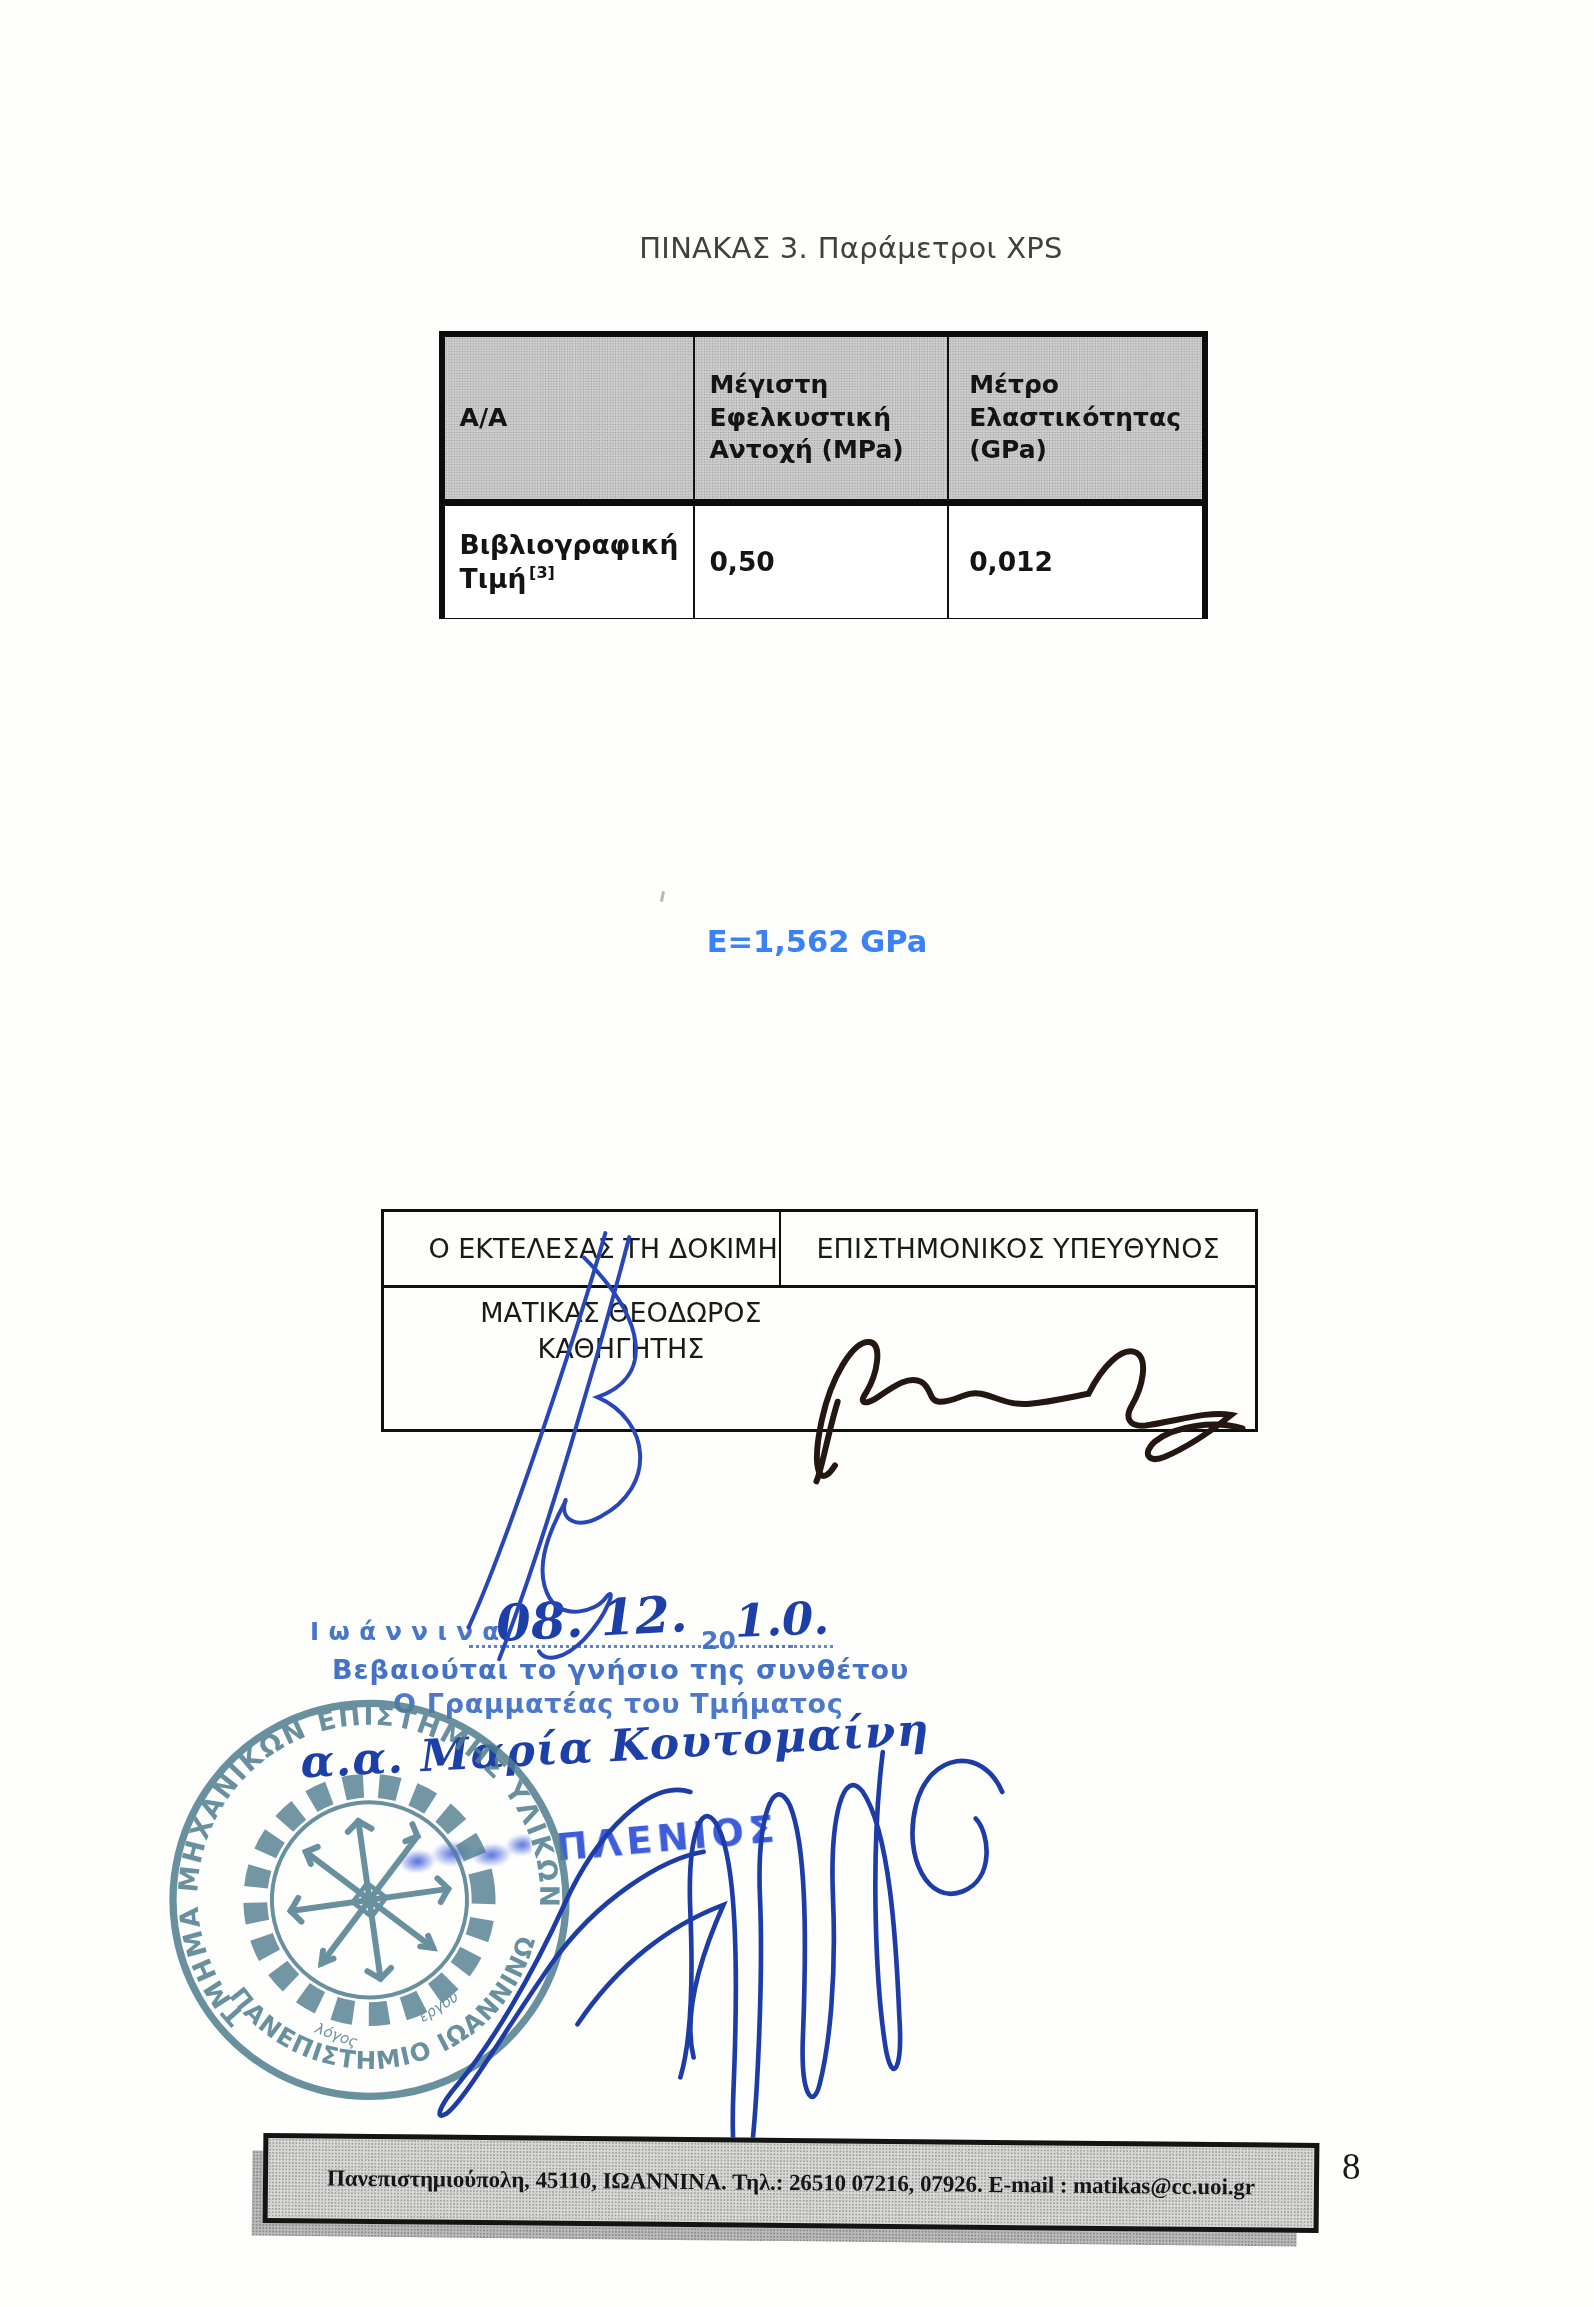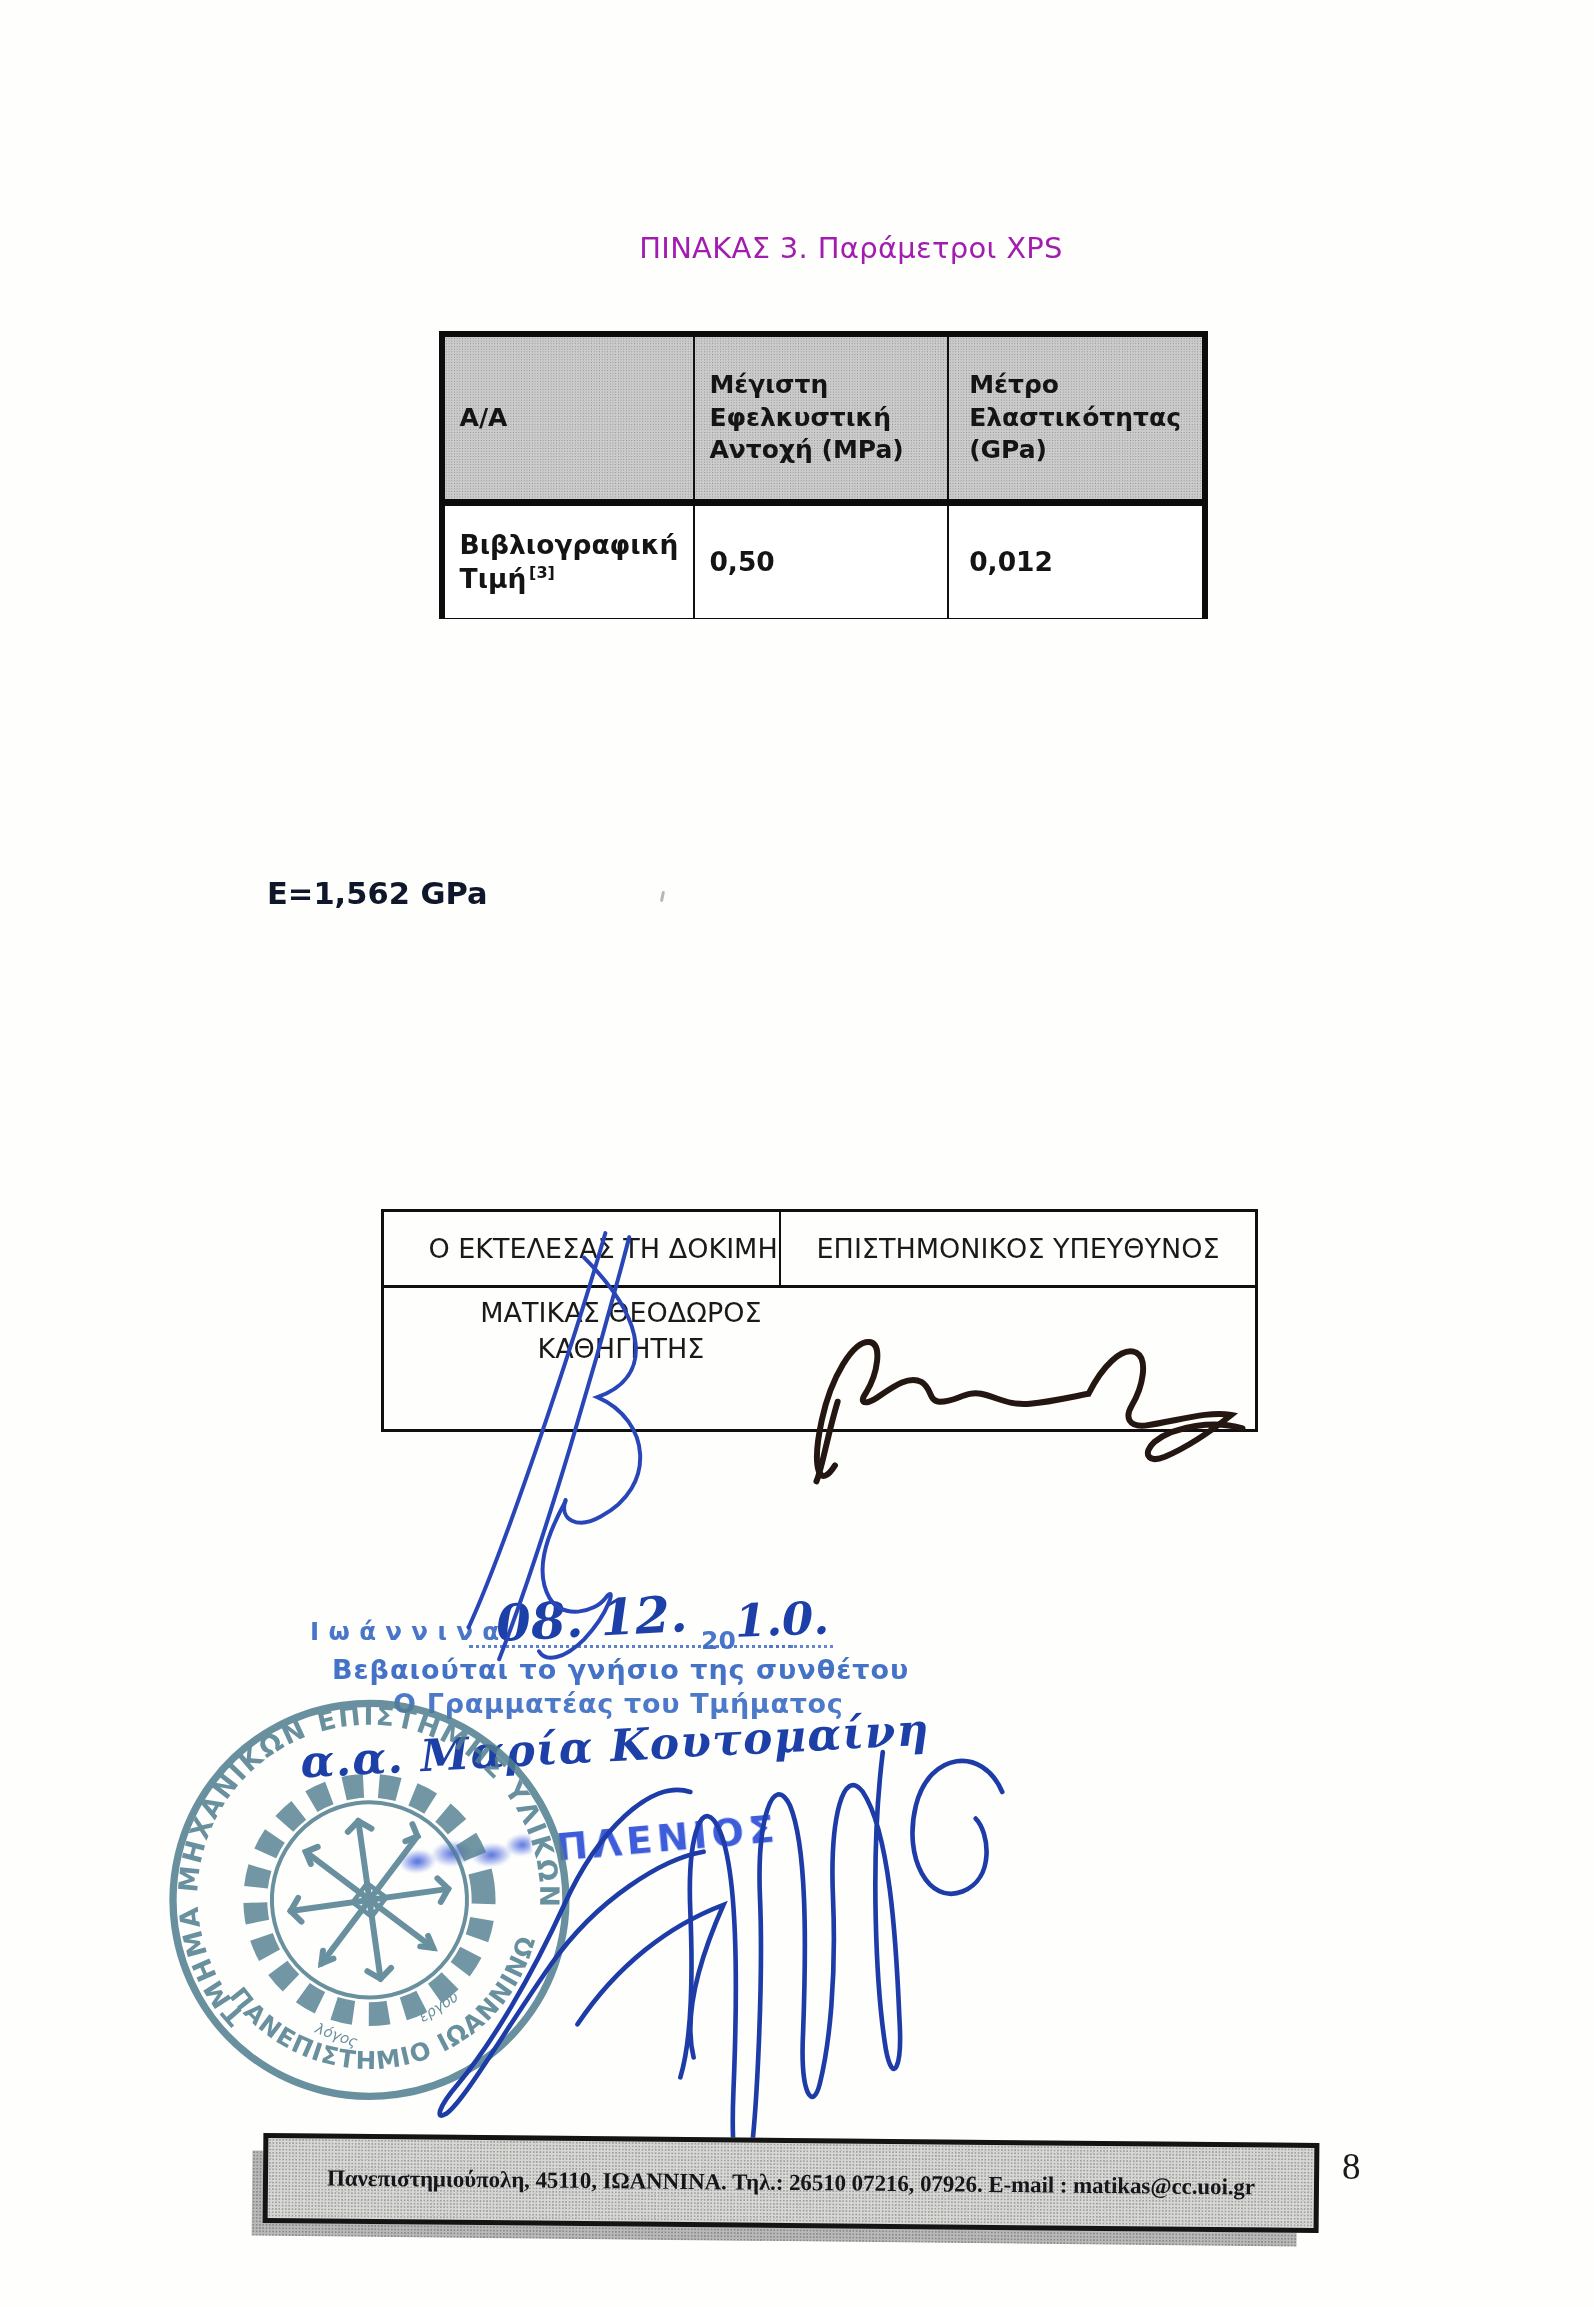--- a/index.html
+++ b/index.html
@@ -5,21 +5,21 @@
   html,body{margin:0;padding:0;background:#e8e8e8;}
   .page{
     position:relative;width:1595px;height:2307px;background:#fefefd;
     font-family:"DejaVu Sans","Liberation Sans",sans-serif;color:#141414;
     overflow:hidden;
   }
   .abs{position:absolute;}
 
   
   .doc-title{left:267px;top:231px;width:1168px;text-align:center;
-    font-size:29px;letter-spacing:0.3px;color:#a21caf;}
+    font-size:29px;letter-spacing:0.3px;color:#404040;}
 
   
   .xps-table{left:439px;top:331px;width:769px;height:288px;
     border:6px solid #0c0c0c;box-sizing:border-box;background:#fff;}
   .xps-row{display:flex;width:100%;box-sizing:border-box;}
   .xps-head{height:169px;border-bottom:7.3px solid #0c0c0c;box-sizing:border-box;}
   .xps-body{height:112px;}
   .xps-cell{box-sizing:border-box;display:flex;align-items:center;
     padding:8px 14.6px;font-weight:bold;font-size:25px;line-height:1.3;
     border-right:2.7px solid #101010;}
@@ -27,22 +27,22 @@
   .c1{width:33%;} .c2{width:33.6%;} .c3{width:33.4%;padding-left:20px;}
   .halftone{background-color:#cbcbcb;
     background-image:radial-gradient(#8e8e8e 0.6px, rgba(0,0,0,0) 0.8px);
     background-size:2.7px 2.7px;}
   .xps-body .xps-cell{background:#ffffff;font-size:26.5px;}
   sup.ref{font-size:16px;vertical-align:super;font-weight:bold;margin-left:2.7px;}
 
   
   .body-par{left:267px;top:749px;width:1100px;font-size:26.5px;line-height:58px;
     text-align:justify;letter-spacing:-0.3px;color:#181818;}
-  .result-line{left:267px;top:876px;width:1100px;text-align:left;
-    font-size:30.5px;font-weight:bold;color:#0f172a;}
+  .result-line{left:267px;top:924px;width:1100px;text-align:center;
+    font-size:30.5px;font-weight:bold;color:#3b82f6;}
   .stray{left:661px;top:891px;width:3.3px;height:10.6px;background:#9a9a90;
     transform:rotate(12deg);border-radius:2px;opacity:.7;}
 
   
   .sig-table{left:381px;top:1209px;width:877px;height:223px;
     border:3.3px solid #101010;box-sizing:border-box;background:transparent;}
   .sig-head{display:flex;height:76px;border-bottom:3.3px solid #101010;box-sizing:border-box;}
   .sig-bodyrow{display:flex;height:141px;}
   .sig-cell{box-sizing:border-box;display:flex;align-items:center;justify-content:center;
     font-size:27px;color:#1a1a1a;border-right:2.7px solid #101010;text-align:center;}

